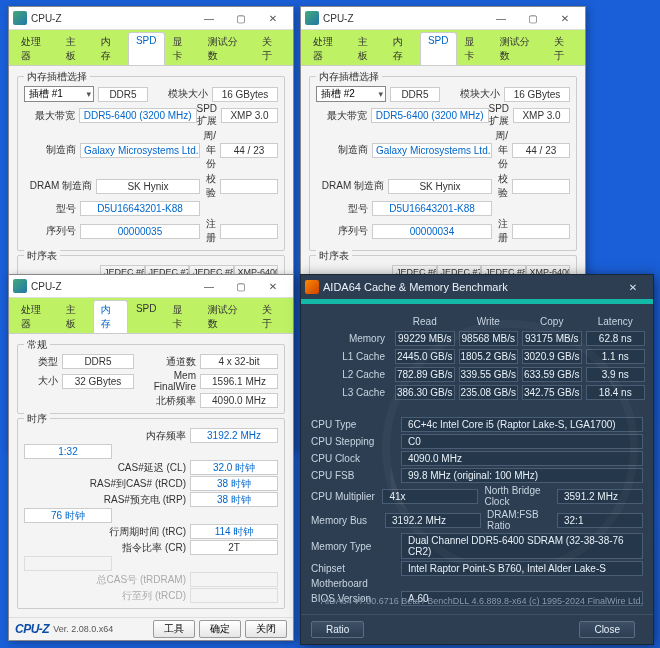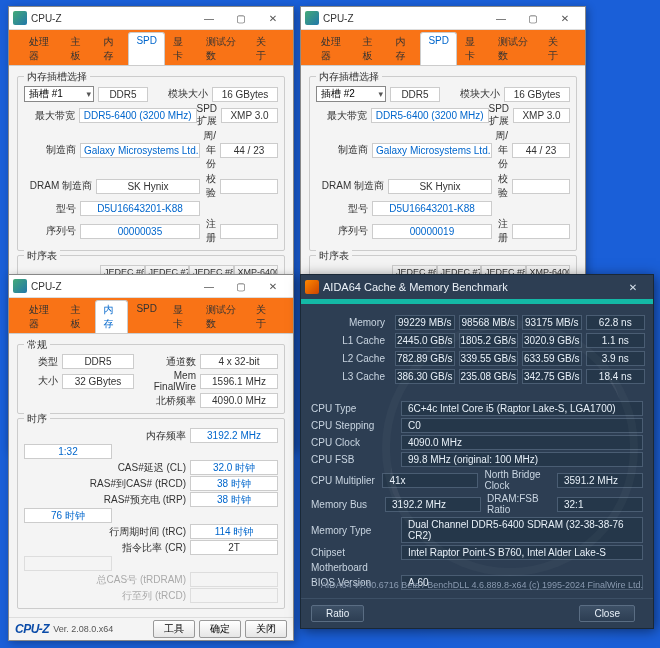--- a/index.html
+++ b/index.html
@@ -3,21 +3,21 @@
 <meta charset="utf-8">
 <style>
 body{margin:0;background:#1a5fd8;width:660px;height:648px;font-family:"Microsoft YaHei",Tahoma,sans-serif;font-size:10px;overflow:hidden;position:relative}
 body::before{content:"";position:absolute;right:-60px;bottom:-60px;width:400px;height:400px;background:radial-gradient(circle at 50% 50%,rgba(255,255,255,.06),transparent 60%)}
 body::after{content:"";position:absolute;right:30px;bottom:80px;width:240px;height:240px;border-radius:50%;box-shadow:0 0 0 8px rgba(255,255,255,.03),60px -40px 0 -70px rgba(255,255,255,.05),-80px 30px 0 -80px rgba(255,255,255,.04)}
 .win{position:absolute;background:#f4f4f4;border:1px solid #888;box-shadow:2px 2px 8px rgba(0,0,0,.3)}
 .titlebar{display:flex;align-items:center;height:22px;background:#fff;border-bottom:1px solid #ddd;padding:0 4px}
 .titlebar .ico{width:14px;height:14px;background:linear-gradient(135deg,#4a7,#27a);border-radius:2px;margin-right:4px}
 .titlebar .t{flex:1;font-size:10px;color:#333}
 .wbtn{width:32px;height:20px;display:flex;align-items:center;justify-content:center;color:#555;font-size:10px}
-.tabs{display:flex;background:#f97316;padding:2px 12px 0;border-bottom:1px solid #ccc}
+.tabs{display:flex;background:#bef264;padding:2px 4px 0;border-bottom:1px solid #ccc}
 .tab{padding:2px 7px;font-size:10px;color:#333;border:1px solid transparent;border-bottom:none;border-radius:3px 3px 0 0}
 .tab.sel{background:#fff;border-color:#ccc;color:#06c}
 .pane{padding:6px 8px 4px}
 .gb{border:1px solid #ccc;border-radius:2px;margin:4px 0;position:relative;padding:8px 6px 4px}
 .gb>.lg{position:absolute;top:-7px;left:6px;background:#f4f4f4;padding:0 3px;font-size:10px;color:#333}
 .row{display:flex;align-items:center;margin:1px 0;min-height:14px}
 .lbl{color:#333;font-size:10px;text-align:right;padding-right:4px}
 .val{border:1px solid #ccc;background:#fff;color:#333;font-size:10px;padding:0 3px;height:13px;line-height:13px;text-align:center;overflow:hidden;white-space:nowrap}
 .vlink{color:#06c}
 .sel-box{border:1px solid #888;background:#fff;font-size:10px;padding:0 12px 0 4px;height:14px;line-height:14px;position:relative}
@@ -220,21 +220,21 @@
           <div class="val" style="width:96px">SK Hynix</div>
           <div class="lbl" style="flex:1">校验</div>
           <div class="val" style="width:50px"></div>
         </div>
    <div class="row">
           <div class="lbl" style="width:52px">型号</div>
           <div class="val vlink" style="width:112px">D5U16643201-K88</div>
         </div>
    <div class="row">
           <div class="lbl" style="width:52px">序列号</div>
-          <div class="val vlink" style="width:112px">00000019</div>
+          <div class="val vlink" style="width:112px">00000034</div>
           <div class="lbl" style="flex:1">注册</div>
           <div class="val" style="width:50px"></div>
         </div>
   </div>
   <div class="gb">
         <span class="lg">时序表</span>
    <div id="tt2">
           <div class="row thdr">
             <div class="lbl" style="width:72px"></div>
             <div class="val" style="flex:1">JEDEC #6</div>
@@ -396,20 +396,27 @@
  </div>
 </div>
 
 <div class="aida" style="left:300px;top:274px;width:352px">
  <div class="titlebar">
   <div class="ico"></div>
   <div class="t">AIDA64 Cache &amp; Memory Benchmark</div>
   <div class="wbtn">✕</div>
  </div>
  <div class="atable" id="atable">
+      <div class="arow ahdr">
+        <div class="albl"></div>
+        <div class="acell" style="flex:1">Read</div>
+        <div class="acell" style="flex:1">Write</div>
+        <div class="acell" style="flex:1">Copy</div>
+        <div class="acell" style="flex:1">Latency</div>
+      </div>
       <div class="arow">
         <div class="albl">Memory</div>
         <div class="acell" style="flex:1">99229 MB/s</div>
         <div class="acell" style="flex:1">98568 MB/s</div>
         <div class="acell" style="flex:1">93175 MB/s</div>
         <div class="acell" style="flex:1">62.8 ns</div>
       </div>
       <div class="arow">
         <div class="albl">L1 Cache</div>
         <div class="acell" style="flex:1">2445.0 GB/s</div>

